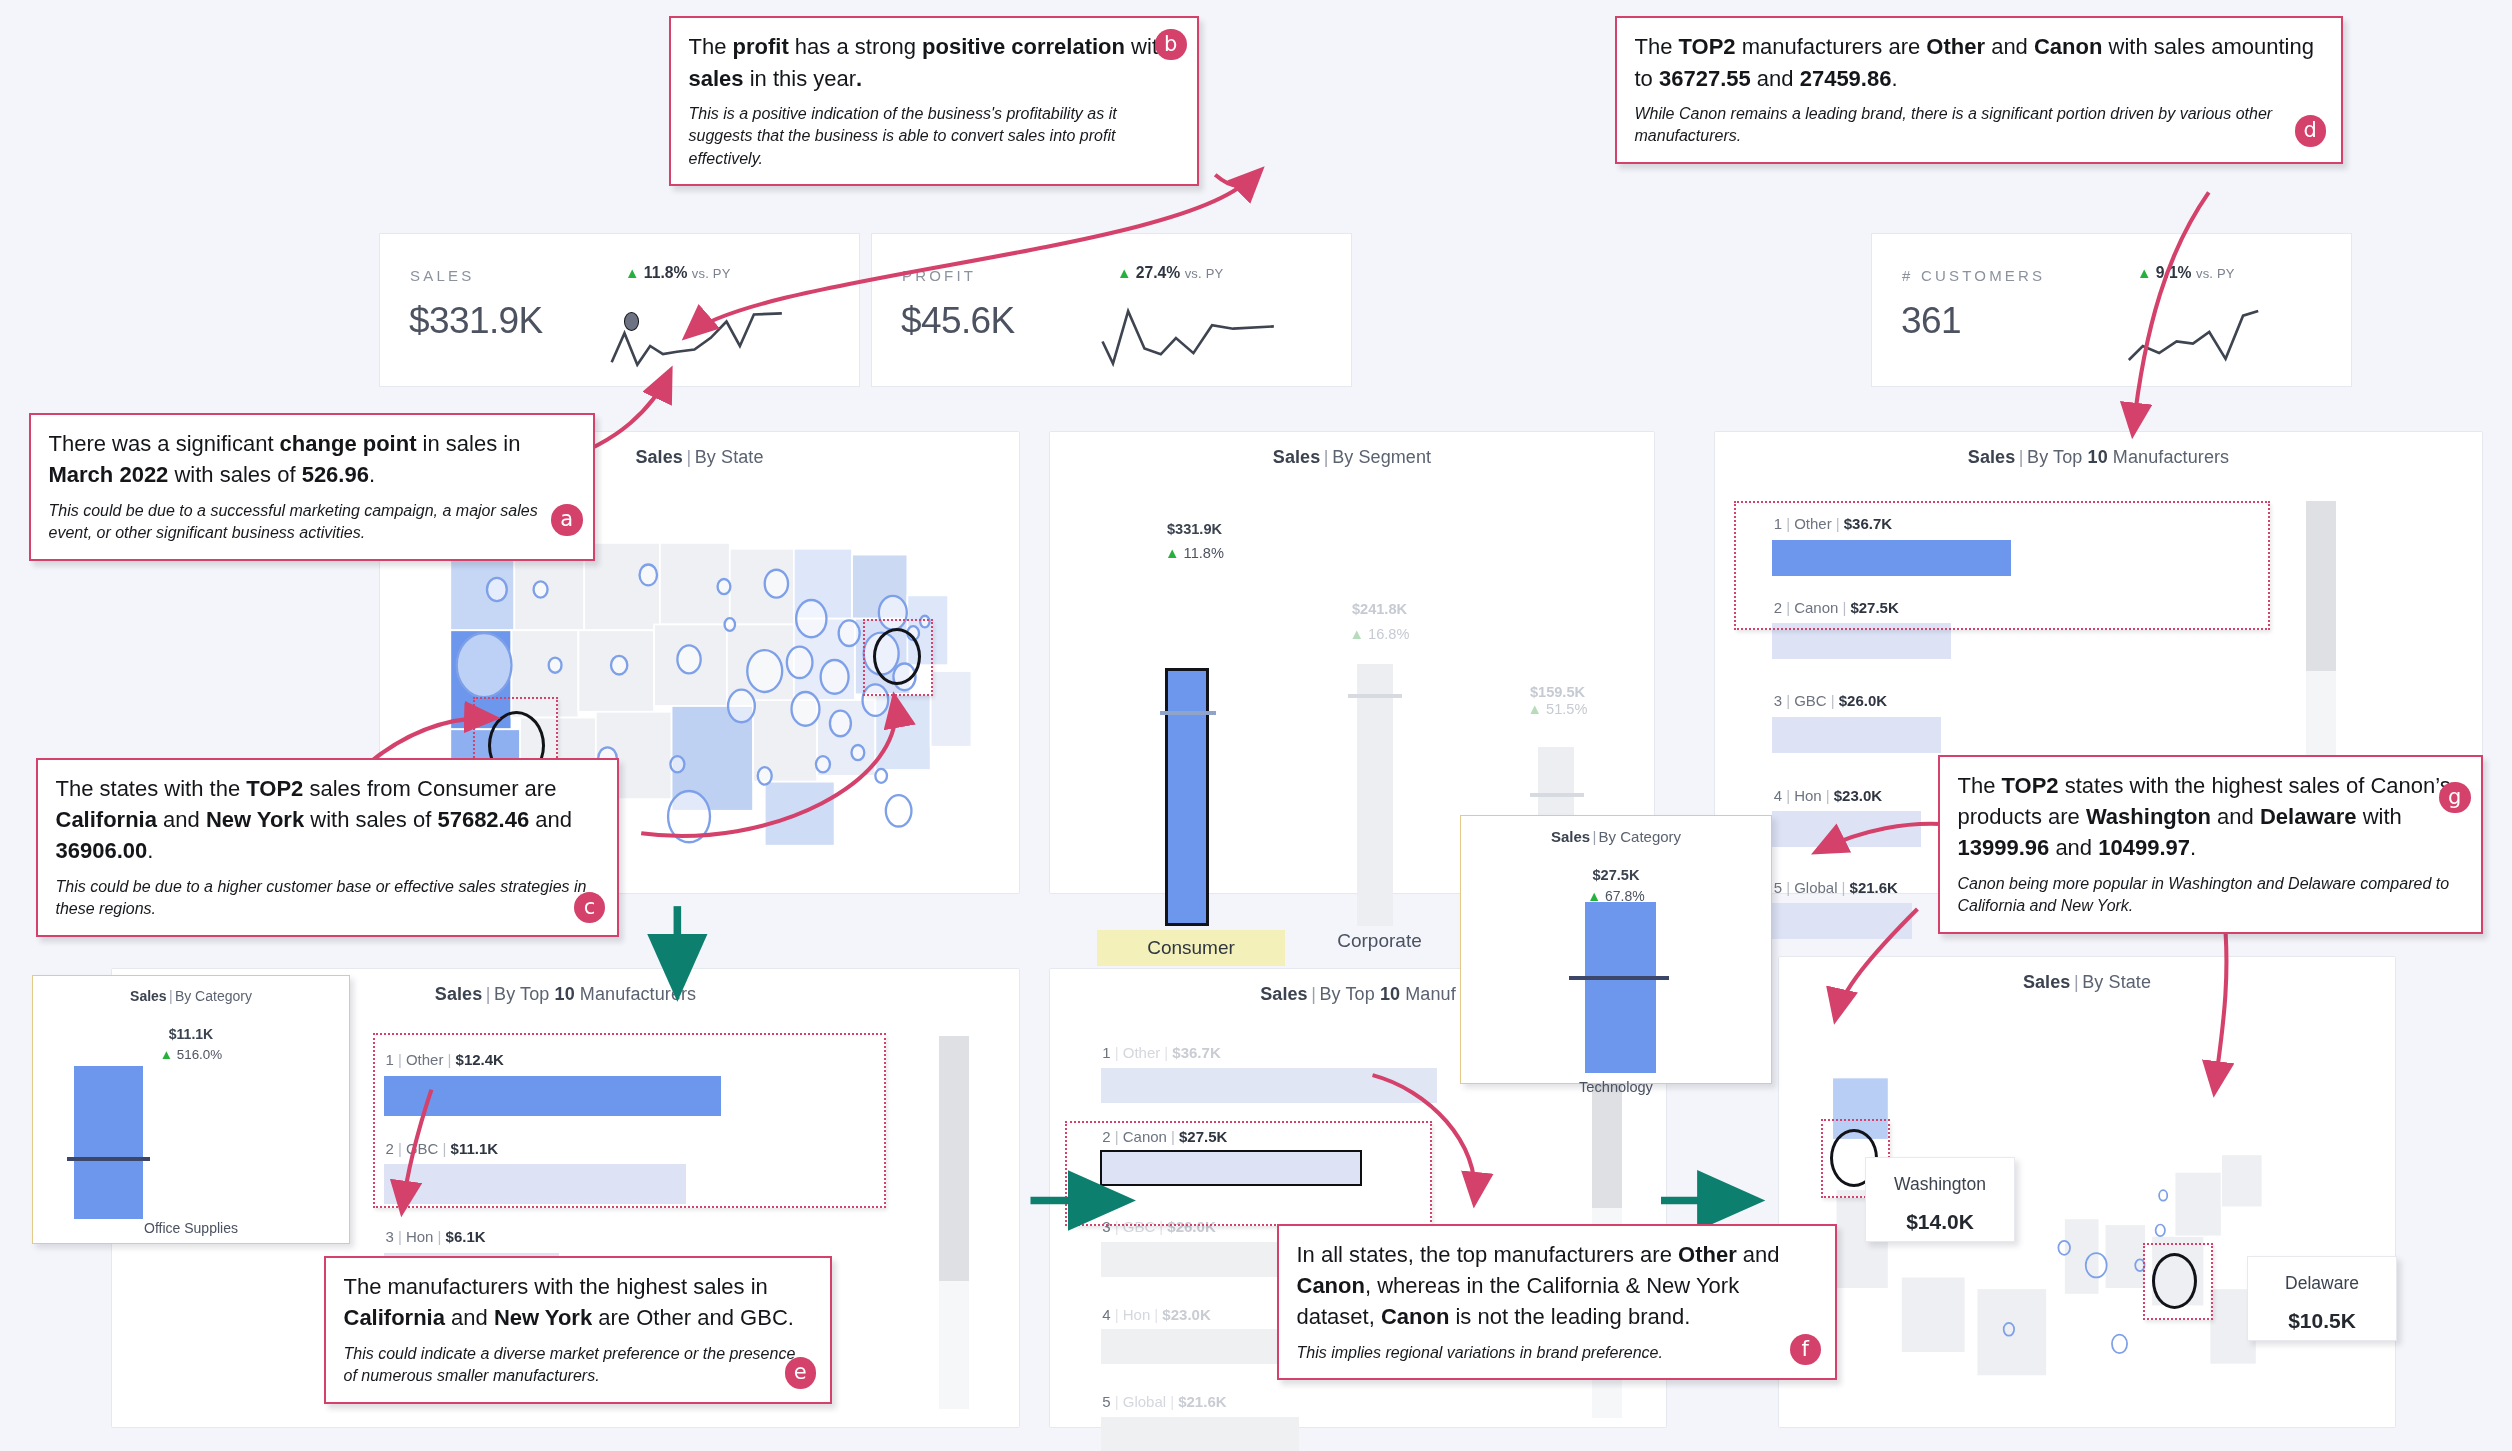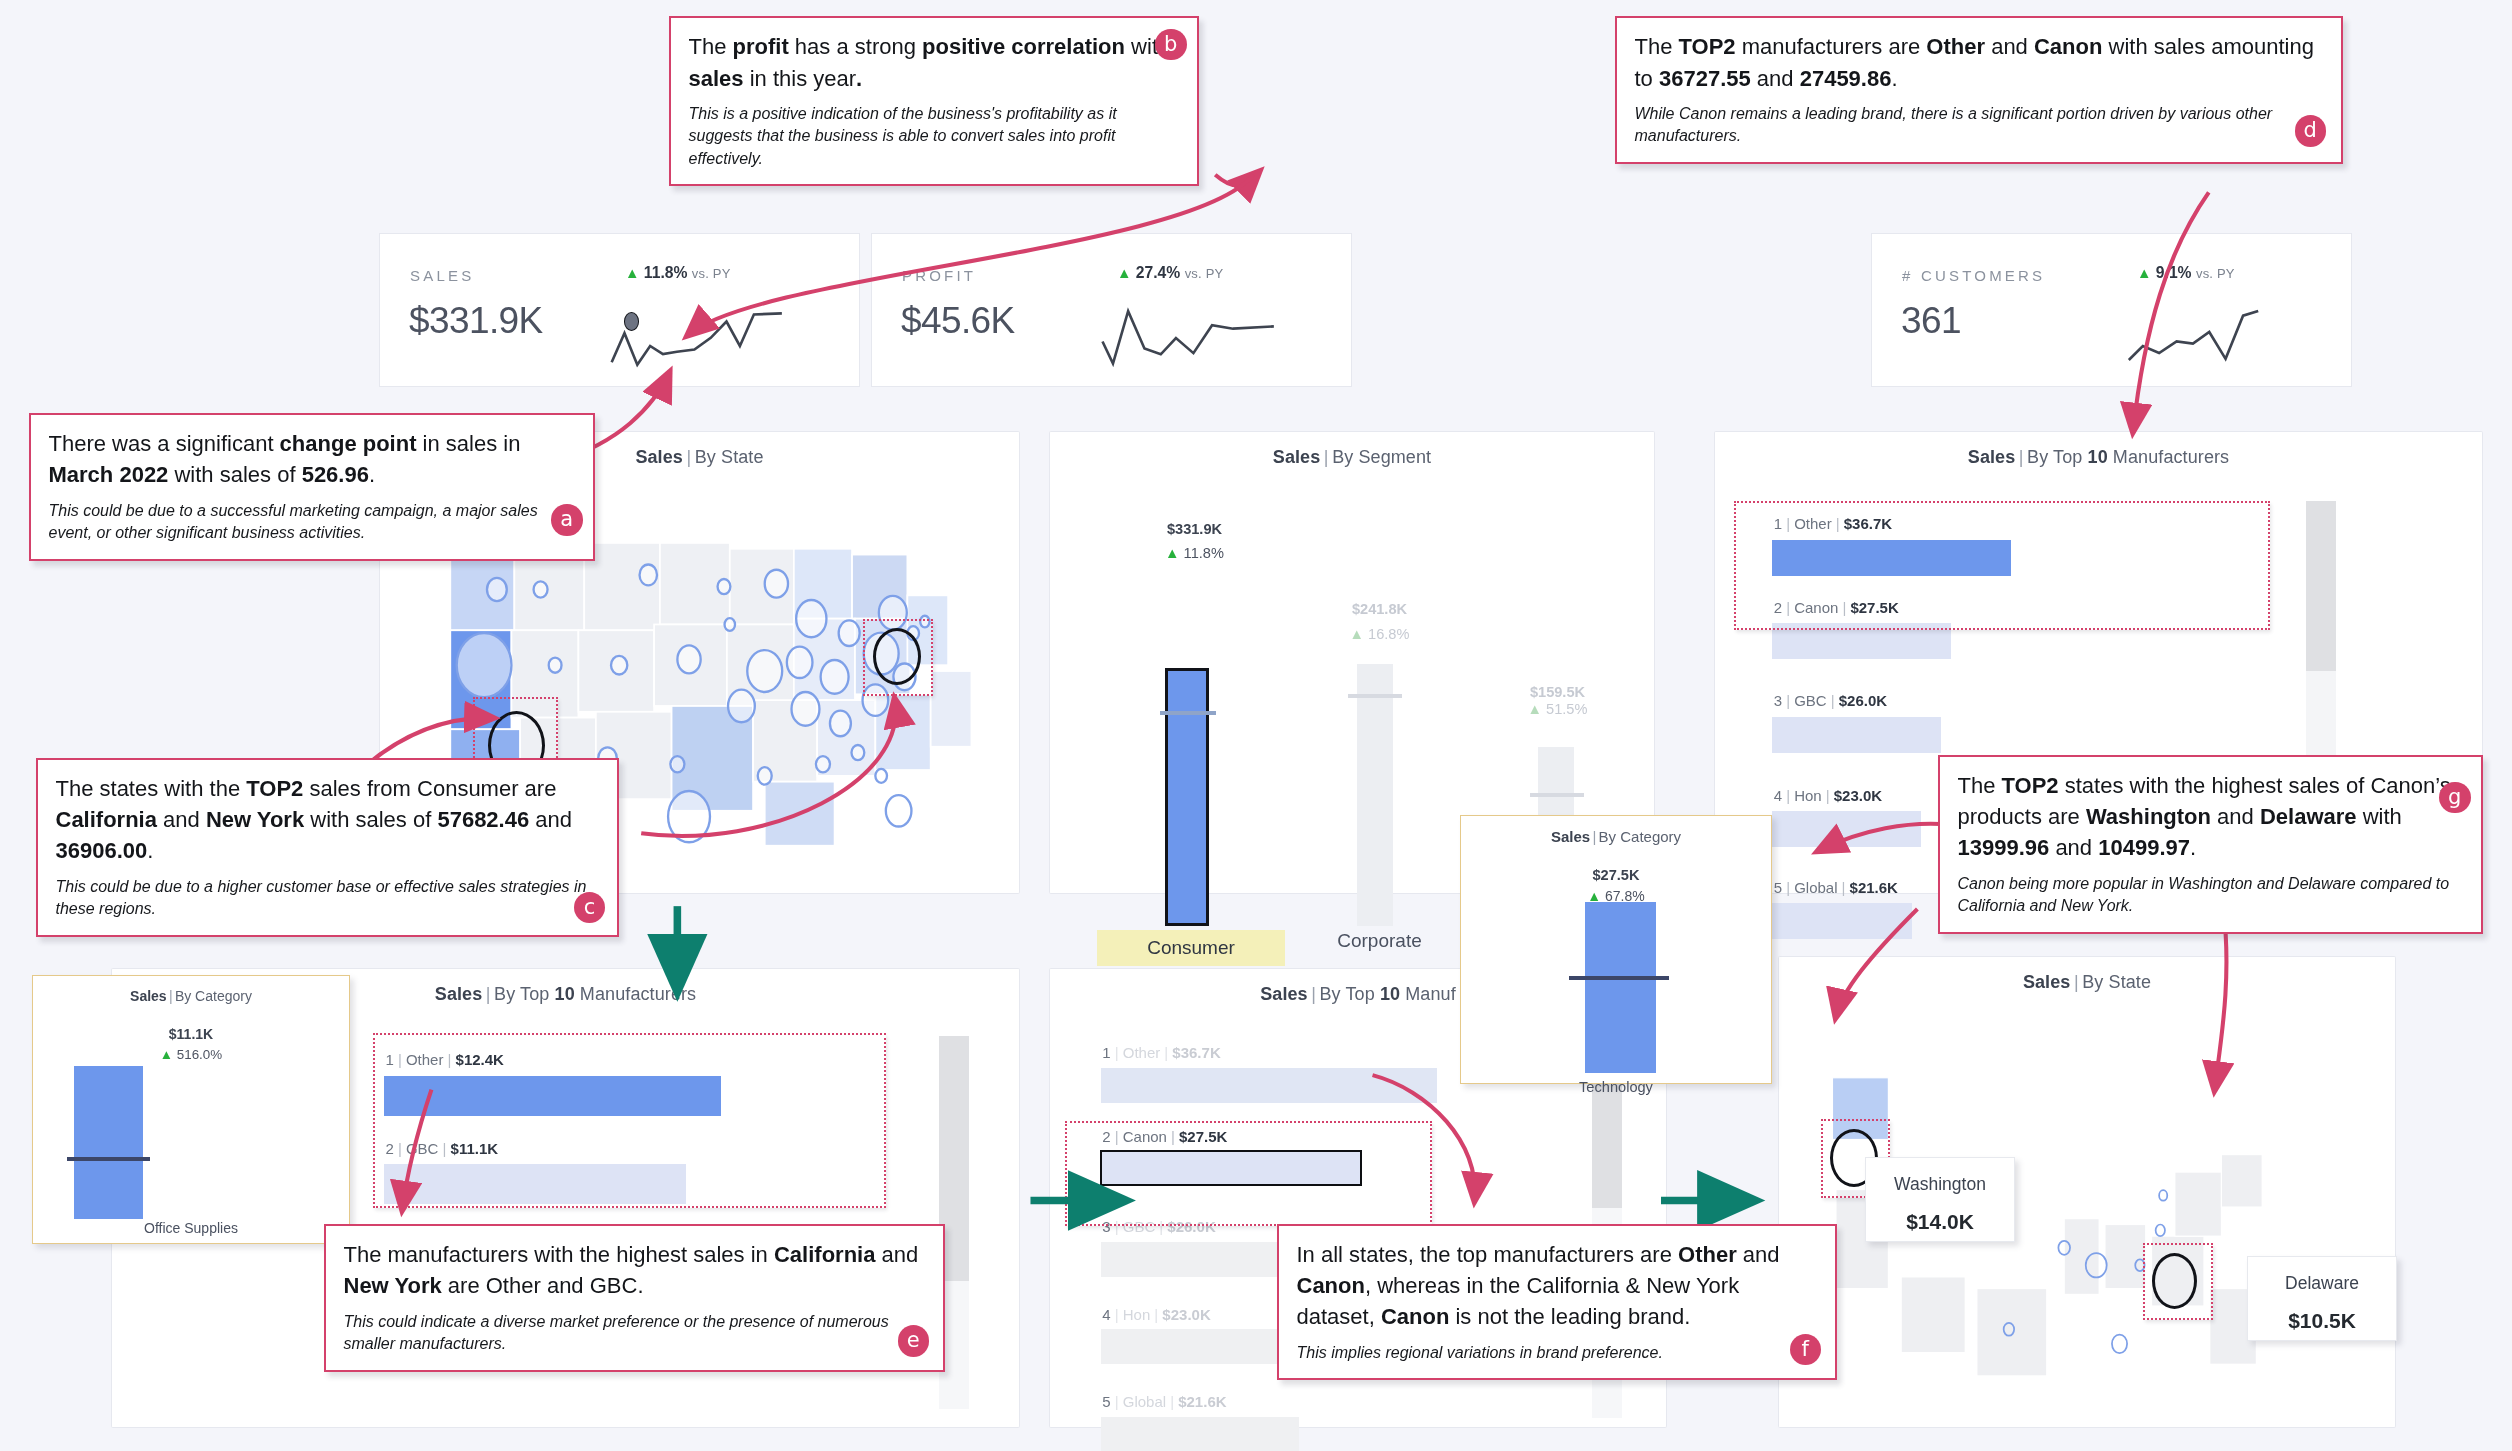--- a/index.html
+++ b/index.html
@@ -513,21 +513,21 @@
     <p class="sub">This could be due to a higher customer base or effective sales strategies in these regions.</p>
     <div class="badge" style="right:11.7px; bottom:11.7px;">c</div>
   </div>
 
   <div class="note" style="left:1615px; top:16.3px; width:728px;">
     <p class="head"><span>The </span><b>TOP2</b><span> manufacturers are </span><b>Other</b><span> and </span><b>Canon</b><span> with sales amounting to </span><b>36727.55</b><span> and </span><b>27459.86</b><span>.</span></p>
     <p class="sub">While Canon remains a leading brand, there is a significant portion driven by various other manufacturers.</p>
     <div class="badge" style="right:15px; bottom:15px;">d</div>
   </div>
 
-  <div class="note" style="left:324px; top:1224px; width:621px;">
+  <div class="note" style="left:324px; top:1256px; width:508px;">
     <p class="head"><span>The manufacturers with the highest sales in </span><b>California</b><span> and </span><b>New York</b><span> are Other and GBC.</span></p>
     <p class="sub">This could indicate a diverse market preference or the presence of numerous smaller manufacturers.</p>
     <div class="badge" style="right:14px; bottom:13px;">e</div>
   </div>
 
   <div class="note" style="left:1277px; top:1224px; width:560px;">
     <p class="head"><span>In all states, the top manufacturers are </span><b>Other</b><span> and </span><b>Canon</b><span>, whereas in the California &amp; New York dataset, </span><b>Canon</b><span> is not the leading brand.</span></p>
     <p class="sub">This implies regional variations in brand preference.</p>
     <div class="badge" style="right:14px; bottom:13px;">f</div>
   </div>

